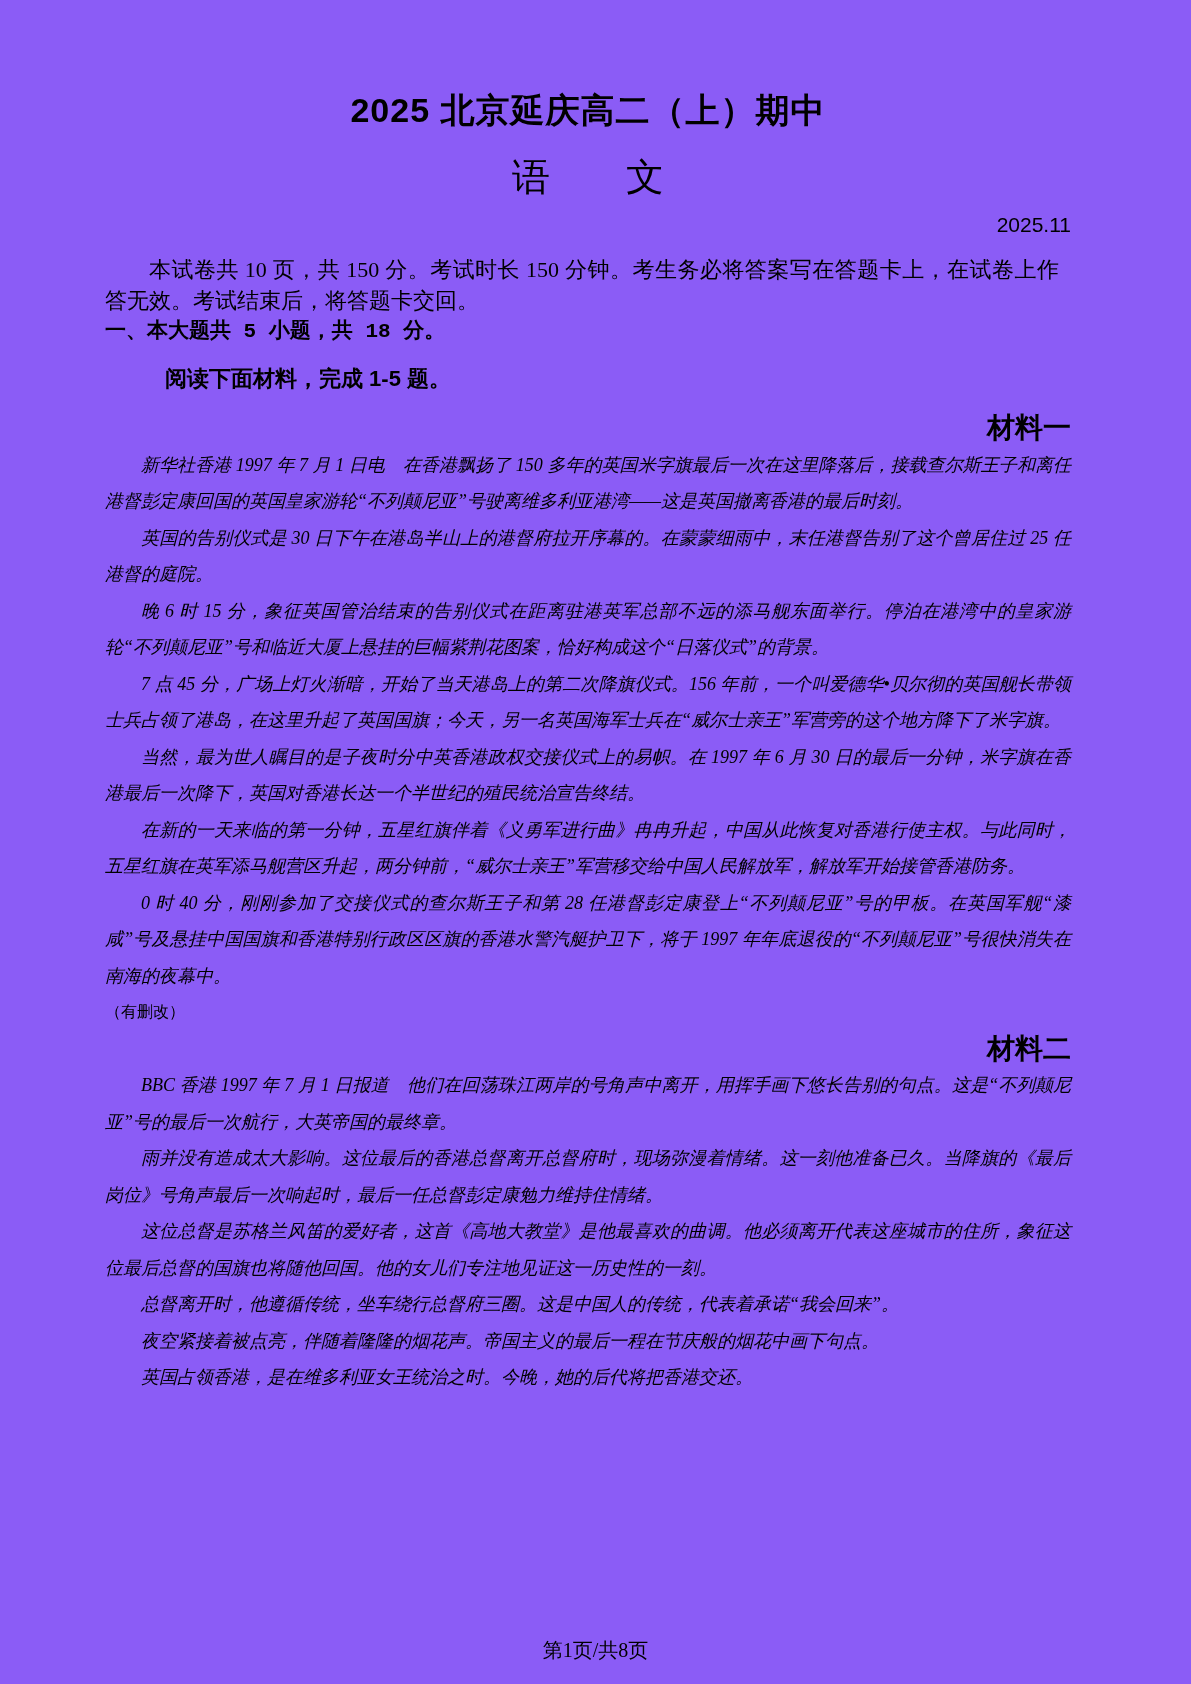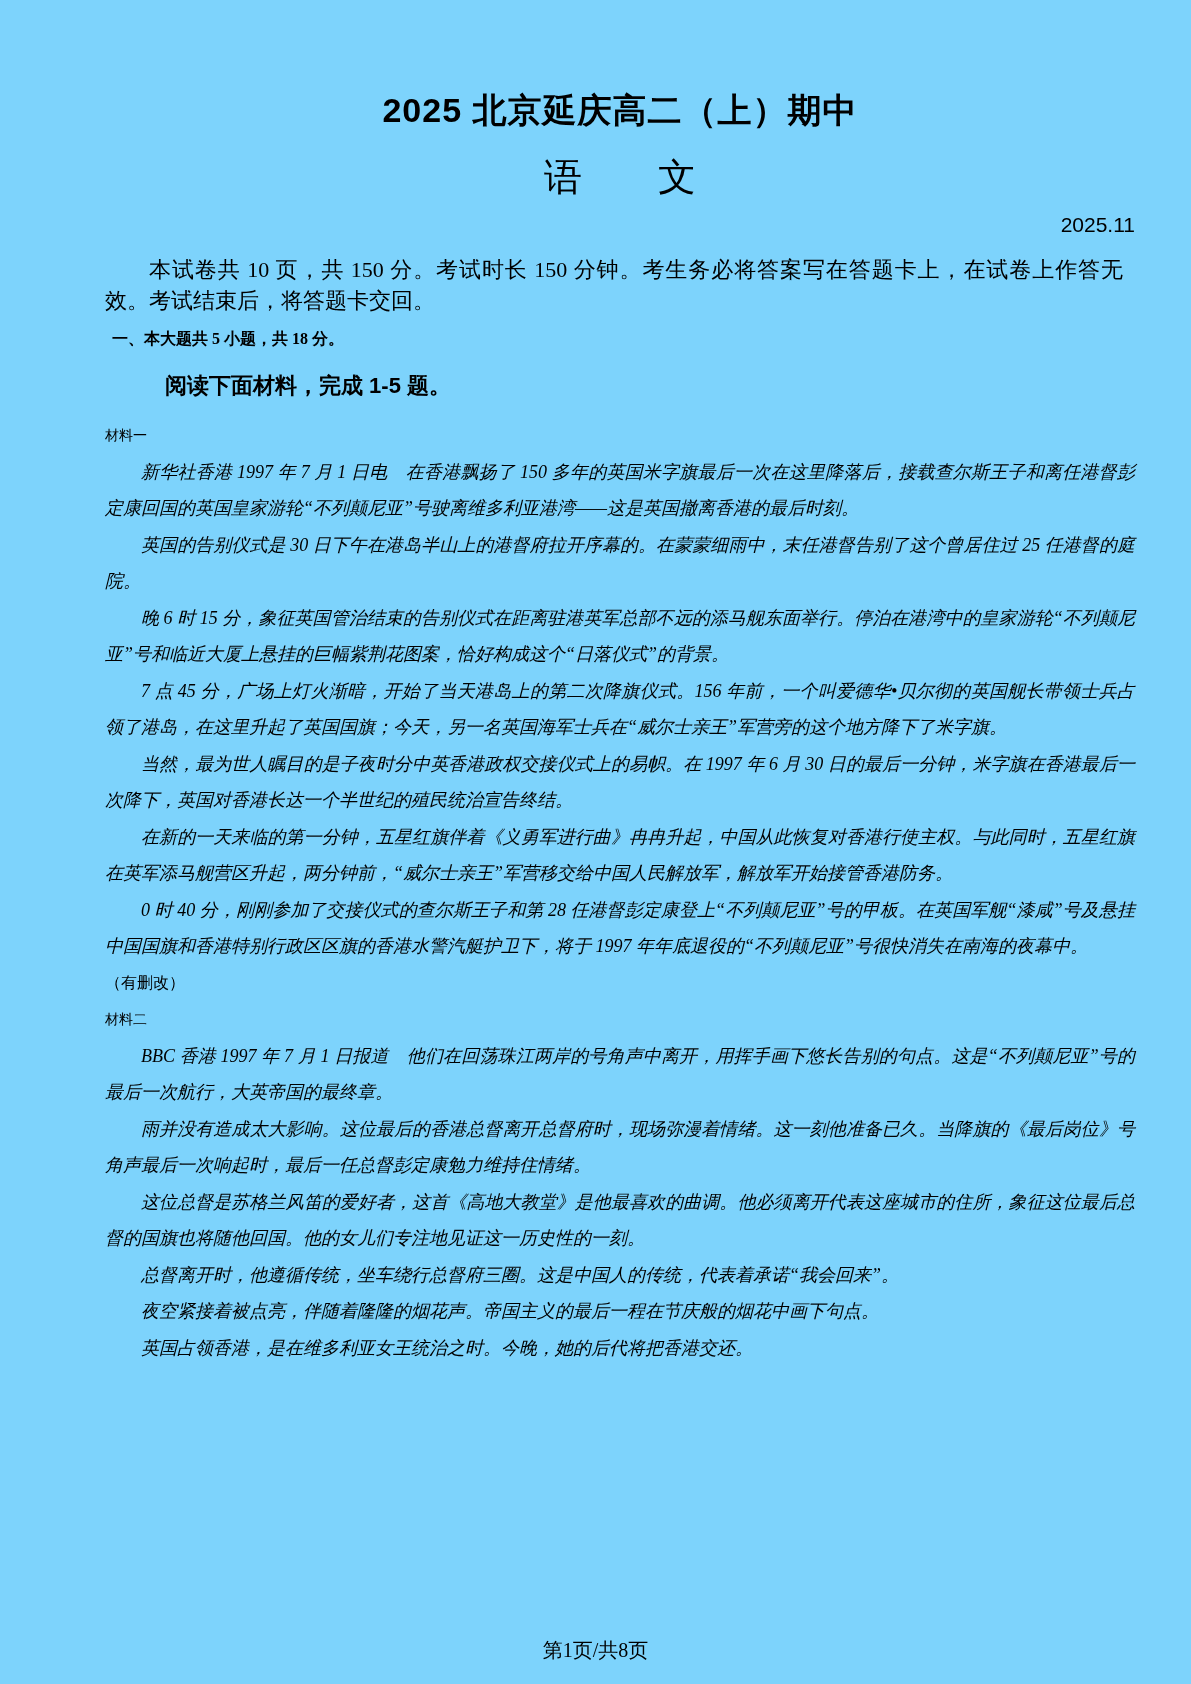--- a/index.html
+++ b/index.html
@@ -1,23 +1,23 @@
 <!DOCTYPE html>
 <html><head>
 <meta charset="utf-8">
 <style>
   html, body { margin: 0; padding: 0; background: #ffffff; }
   .page {
     position: relative;
     width: 1191px;
     height: 1684px;
     margin: 0 auto;
-    background: #7dd3fc;
+    background: #8b5cf6;
     box-sizing: border-box;
-    padding: 90px 56px 0 105px;
+    padding: 90px 120px 0 105px;
     color: #000;
     font-family: "Liberation Serif", serif;
     overflow: hidden;
   }
   .exam-title {
     margin: 0;
     font-family: "Liberation Sans", sans-serif;
     font-size: 34px;
     font-weight: 700;
     line-height: 40px;
@@ -40,41 +40,41 @@
     text-align: right;
   }
   .intro {
     margin: 16px 12px 0 0;
     font-size: 22px;
     line-height: 31px;
     text-indent: 2em;
     text-align: justify;
   }
   .section-heading {
-    margin: 7px;
-    font-family: Liberation Serif, serif;
+    margin: 0;
+    font-family: Liberation Mono, monospace;
     font-weight: 700;
-    font-size: 16px;
+    font-size: 21px;
     line-height: 31px;
   }
   .section-intro {
     margin: 16px;
     font-family: "Liberation Sans", sans-serif;
     font-weight: 700;
     font-size: 22px;
     line-height: 31px;
     text-indent: 2em;
   }
   .material-heading {
     margin: 0;
     font-family: "Liberation Sans", sans-serif;
-    font-weight: 400;
-    font-size: 14px;
+    font-weight: 700;
+    font-size: 28px;
     line-height: 36.5px;
-    text-align: left;
+    text-align: right;
   }
   .material-body { margin: 0; }
   .body-para {
     margin: 0;
     font-size: 18px;
     line-height: 36.5px;
     text-indent: 2em;
     text-align: justify;
     font-style: italic;
   }

